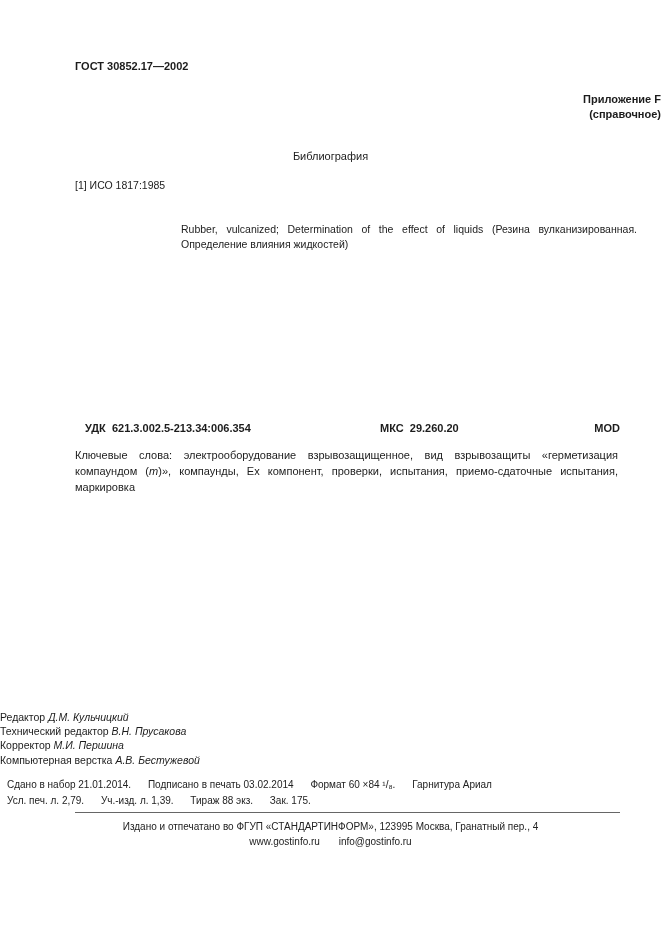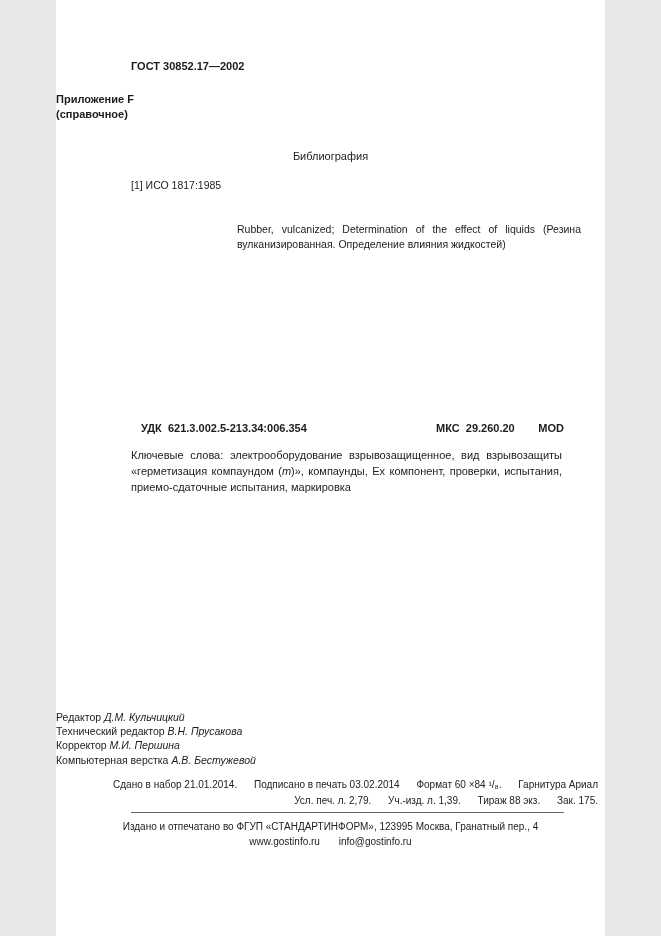--- a/index.html
+++ b/index.html
@@ -1,39 +1,39 @@
 <!DOCTYPE html>
 <html><head>
 <meta charset="utf-8">
 <style>
   * { margin: 0; padding: 0; box-sizing: border-box; }
   html, body { background: #e8e8e8; }
   body { font-family: "Liberation Sans", sans-serif; }
   .page {
     position: relative;
-    width: 549px;
+    width: 661px;
     height: 936px;
     margin: 0 auto;
     background: #ffffff;
     color: #1c1c1c;
     overflow: hidden;
   }
   .doc-number {
     position: absolute;
     top: 60px;
     left: 75px;
     font-size: 11px;
     font-weight: bold;
   }
   .annex-block {
     position: absolute;
     top: 92px;
     left: 0;
     width: 100%;
-    text-align: left;
+    text-align: right;
     font-size: 11px;
     font-weight: bold;
     line-height: 1.35;
   }
   .biblio-heading {
     position: absolute;
     top: 150px;
     left: 0;
     width: 100%;
     text-align: center;
@@ -88,21 +88,21 @@
     text-align: left;
     font-size: 10.5px;
     line-height: 1.35;
   }
   .editors-block .name { font-style: italic; }
   .print-info {
     position: absolute;
     top: 777px;
     left: 0;
     width: 100%;
-    text-align: right;
+    text-align: left;
     font-size: 10px;
     line-height: 1.55;
     color: #222;
   }
   .print-info .seg { display: inline-block; margin: 0 7px; }
   .rule {
     position: absolute;
     top: 812px;
     left: 75px;
     right: 41px;

